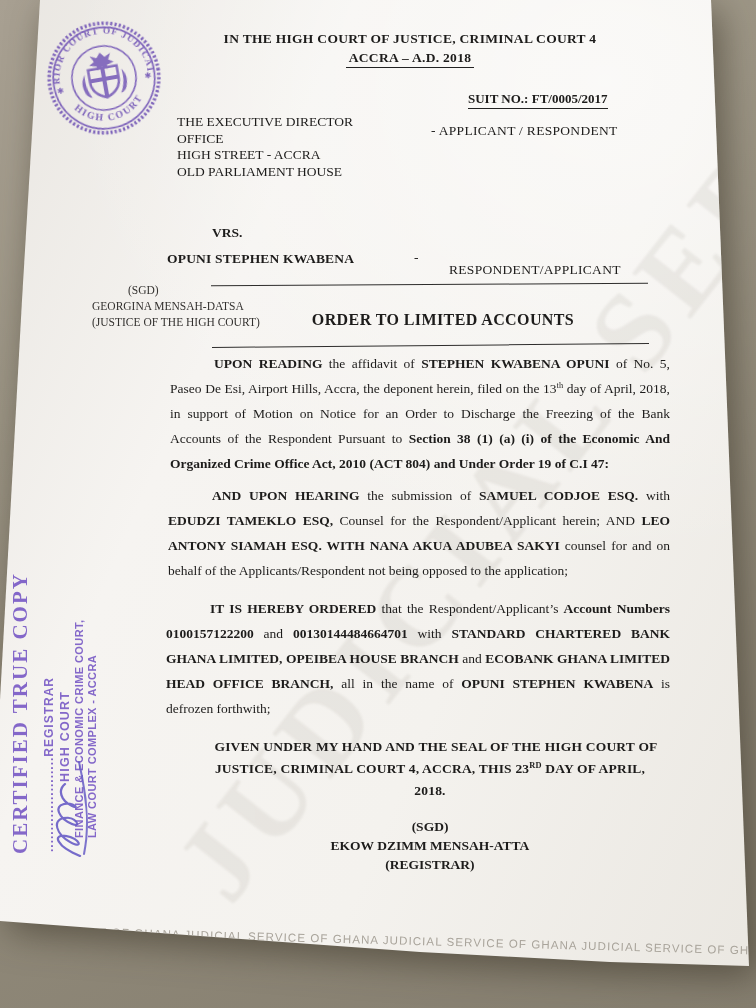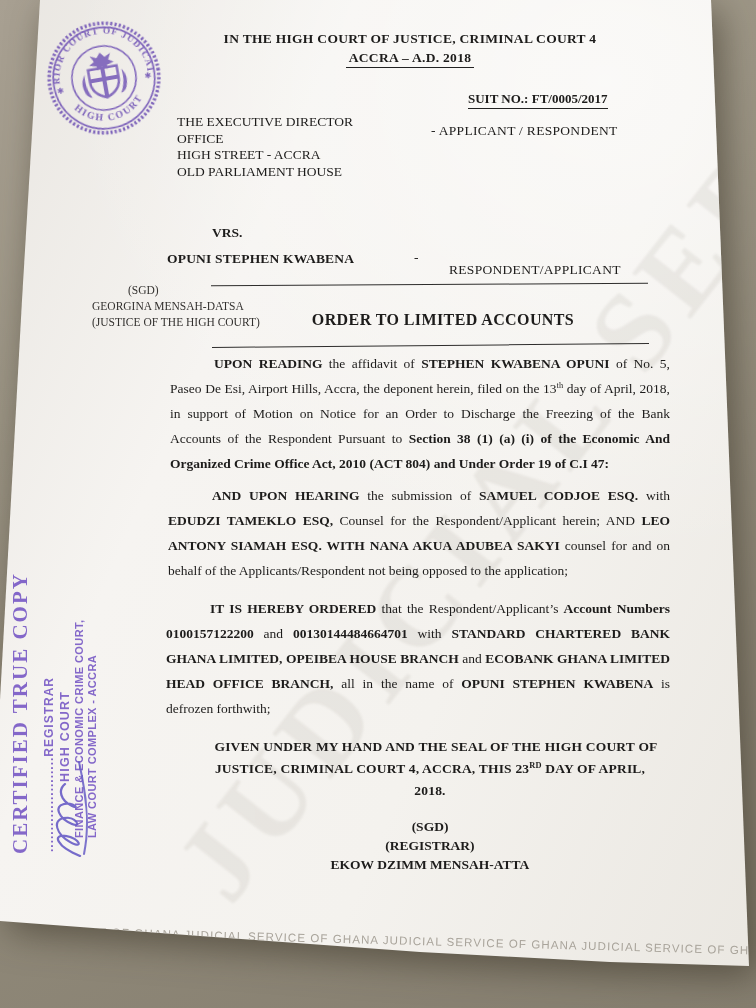--- a/index.html
+++ b/index.html
@@ -139,22 +139,22 @@
     <div class="abs order-title">ORDER TO LIMITED ACCOUNTS</div>
     <div class="abs hline hr2"></div>
 
     <div class="abs para p1"><span style="font-weight: 700;">UPON READING</span><span> the affidavit of </span><span style="font-weight: 700;">STEPHEN KWABENA OPUNI</span><span> of No. 5, Paseo De Esi, Airport Hills, Accra, the deponent herein, filed on the 13</span><sup>th</sup><span> day of April, 2018, in support of Motion on Notice for an Order to Discharge the Freezing of the Bank Accounts of the Respondent Pursuant to </span><span style="font-weight: 700;">Section 38 (1) (a) (i) of the Economic And Organized Crime Office Act, 2010 (ACT 804) and Under Order 19 of C.I 47:</span></div>
     <div class="abs para p2"><span style="font-weight: 700;">AND UPON HEARING</span><span> the submission of </span><span style="font-weight: 700;">SAMUEL CODJOE ESQ.</span><span> with </span><span style="font-weight: 700;">EDUDZI TAMEKLO ESQ,</span><span> Counsel for the Respondent/Applicant herein; AND </span><span style="font-weight: 700;">LEO ANTONY SIAMAH ESQ. WITH NANA AKUA ADUBEA SAKYI</span><span> counsel for and on behalf of the Applicants/Respondent not being opposed to the application;</span></div>
     <div class="abs para p3"><span style="font-weight: 700;">IT IS HEREBY ORDERED</span><span> that the Respondent/Applicant’s </span><span style="font-weight: 700;">Account Numbers 0100157122200</span><span> and </span><span style="font-weight: 700;">00130144484664701</span><span> with </span><span style="font-weight: 700;">STANDARD CHARTERED BANK GHANA LIMITED, OPEIBEA HOUSE BRANCH</span><span> and </span><span style="font-weight: 700;">ECOBANK GHANA LIMITED HEAD OFFICE BRANCH,</span><span> all in the name of </span><span style="font-weight: 700;">OPUNI STEPHEN KWABENA</span><span> is defrozen forthwith;</span></div>
 
     <div class="abs closing"><span style="font-weight: 700; margin-left: 12px;">GIVEN UNDER MY HAND AND THE SEAL OF THE HIGH COURT OF JUSTICE, CRIMINAL COURT 4, ACCRA, THIS 23</span><sup style="font-weight: 700;">RD</sup><span style="font-weight: 700;"> DAY OF APRIL, 2018.</span></div>
     <div class="abs sig2">
       <div>(SGD)</div>
+      <div>EKOW DZIMM MENSAH-ATTA</div>
       <div>(REGISTRAR)</div>
-      <div>EKOW DZIMM MENSAH-ATTA</div>
     </div>
 
     <div class="abs stamp-wrap">
       <div class="stamp-inner">
         <div class="stamp-l1">CERTIFIED TRUE COPY</div>
         <div class="stamp-l2">......................REGISTRAR</div>
         <div class="stamp-l3">HIGH COURT</div>
         <div class="stamp-l4">FINANCE &amp; ECONOMIC CRIME COURT,</div>
         <div class="stamp-l5">LAW COURT COMPLEX - ACCRA</div>
         <svg class="scribble" width="120" height="46" viewBox="0 0 120 46">

